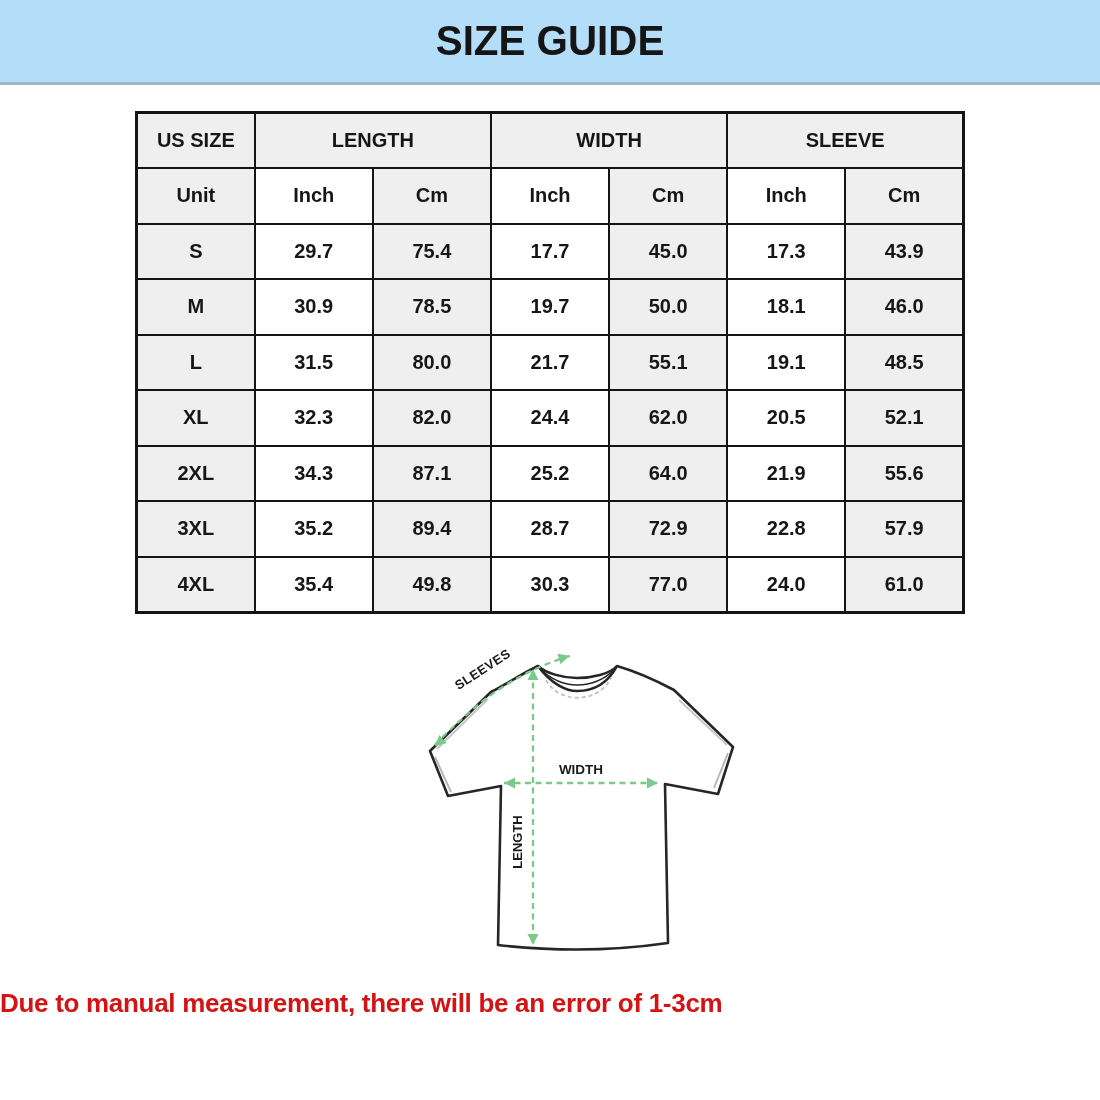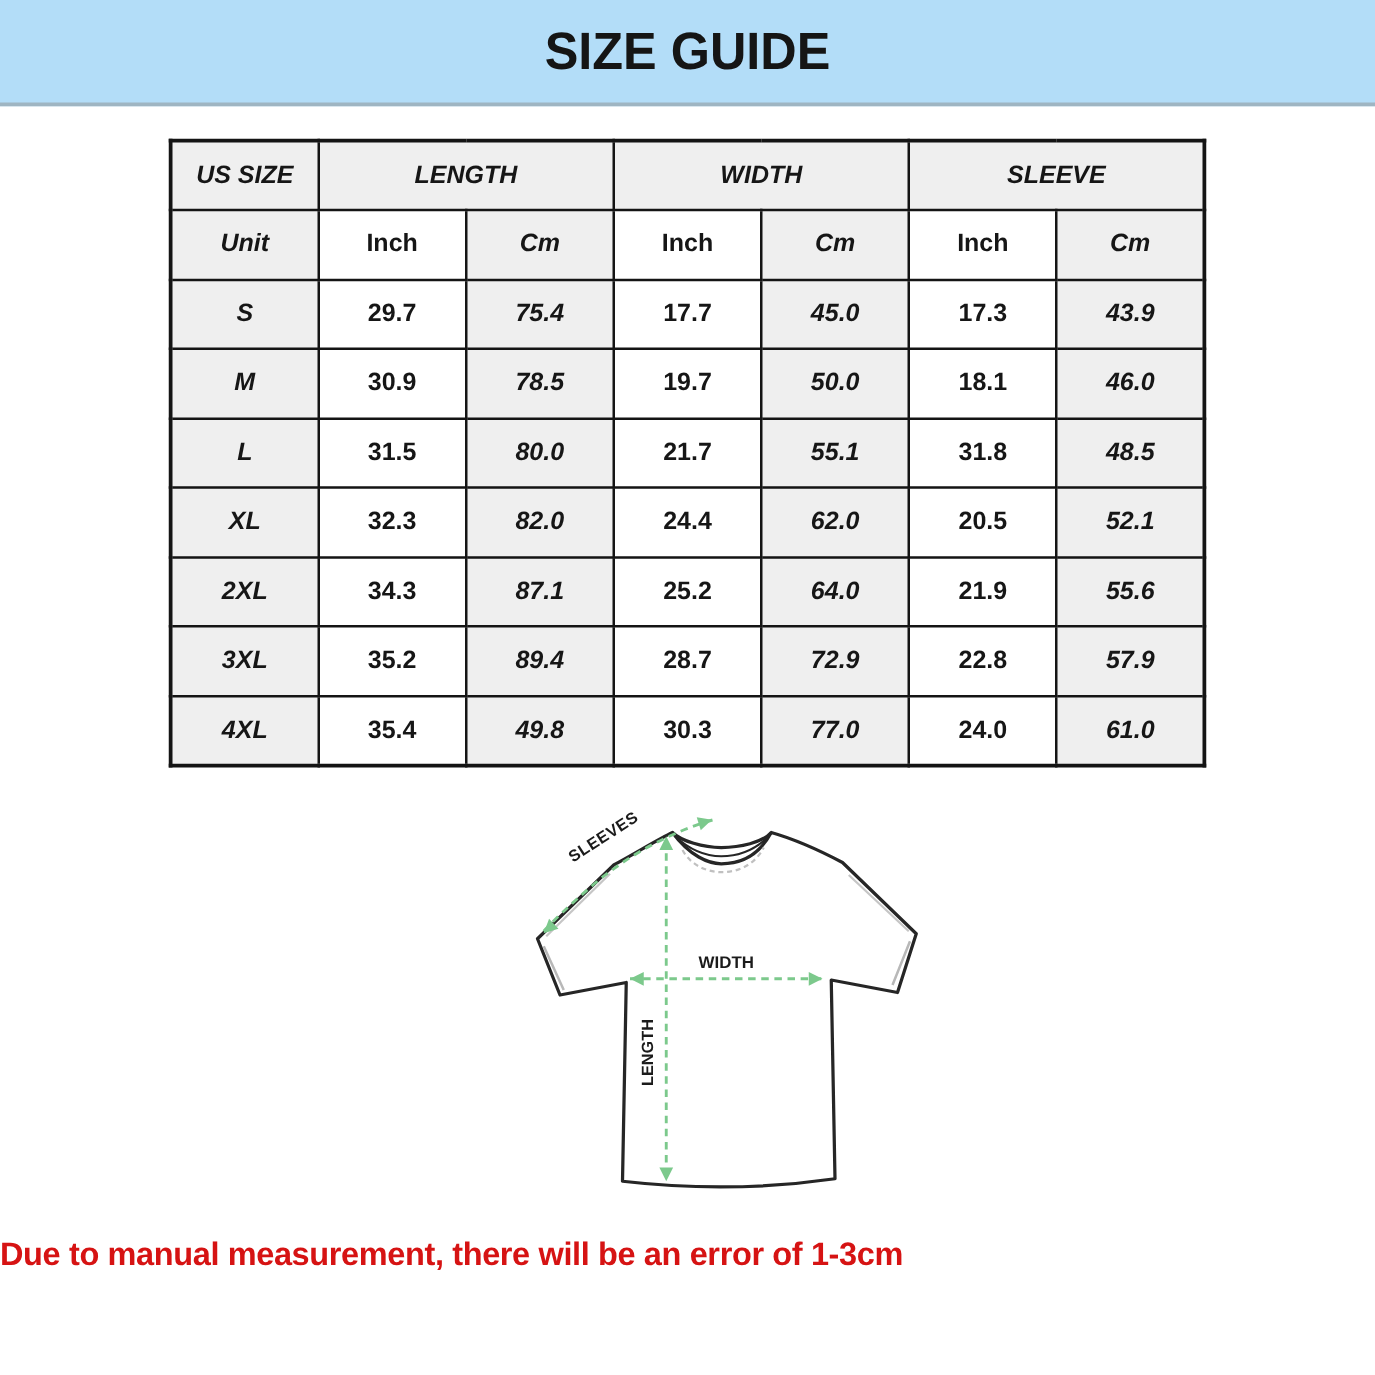--- a/index.html
+++ b/index.html
@@ -13,21 +13,21 @@
                 display:flex; align-items:center; justify-content:center; }
   .title { font-size:42px; font-weight:800; color:#151515; letter-spacing:0px;
            transform:scaleX(.96); }
 
   
   table { border-collapse:collapse; table-layout:fixed; width:830px;
           margin:26px auto 0; border:3px solid var(--border_black,#141414); }
   th, td { border:2.5px solid var(--border_black,#141414); height:55.5px;
            text-align:center; vertical-align:middle;
            font-size:20px; font-weight:700; color:#161616; }
-  .c-gray  { background:var(--cell_gray,#EFEFEF);font-style:italic; }
+  .c-gray  { background:var(--cell_gray,#EFEFEF); }
   .c-white { background:#FFFFFF; }
 
   
   .figure { position:relative; height:338px; margin-top:14px; }
   .figure svg { position:absolute; left:424px; top:0; }
   .svg-label { font-family:"Liberation Sans", sans-serif; font-weight:bold; fill:#1b1b1b; }
 
   
   .note { margin-top:22px; text-align:left; font-size:26px; font-weight:700;
           letter-spacing:-0.3px; color:var(--note_red,#D61313); }
@@ -86,21 +86,21 @@
           <td class="c-gray">50.0</td>
           <td class="c-white">18.1</td>
           <td class="c-gray">46.0</td>
         </tr>
         <tr>
           <td class="c-gray">L</td>
           <td class="c-white">31.5</td>
           <td class="c-gray">80.0</td>
           <td class="c-white">21.7</td>
           <td class="c-gray">55.1</td>
-          <td class="c-white">31.8</td>
+          <td class="c-white">19.1</td>
           <td class="c-gray">48.5</td>
         </tr>
         <tr>
           <td class="c-gray">XL</td>
           <td class="c-white">32.3</td>
           <td class="c-gray">82.0</td>
           <td class="c-white">24.4</td>
           <td class="c-gray">62.0</td>
           <td class="c-white">20.5</td>
           <td class="c-gray">52.1</td>

